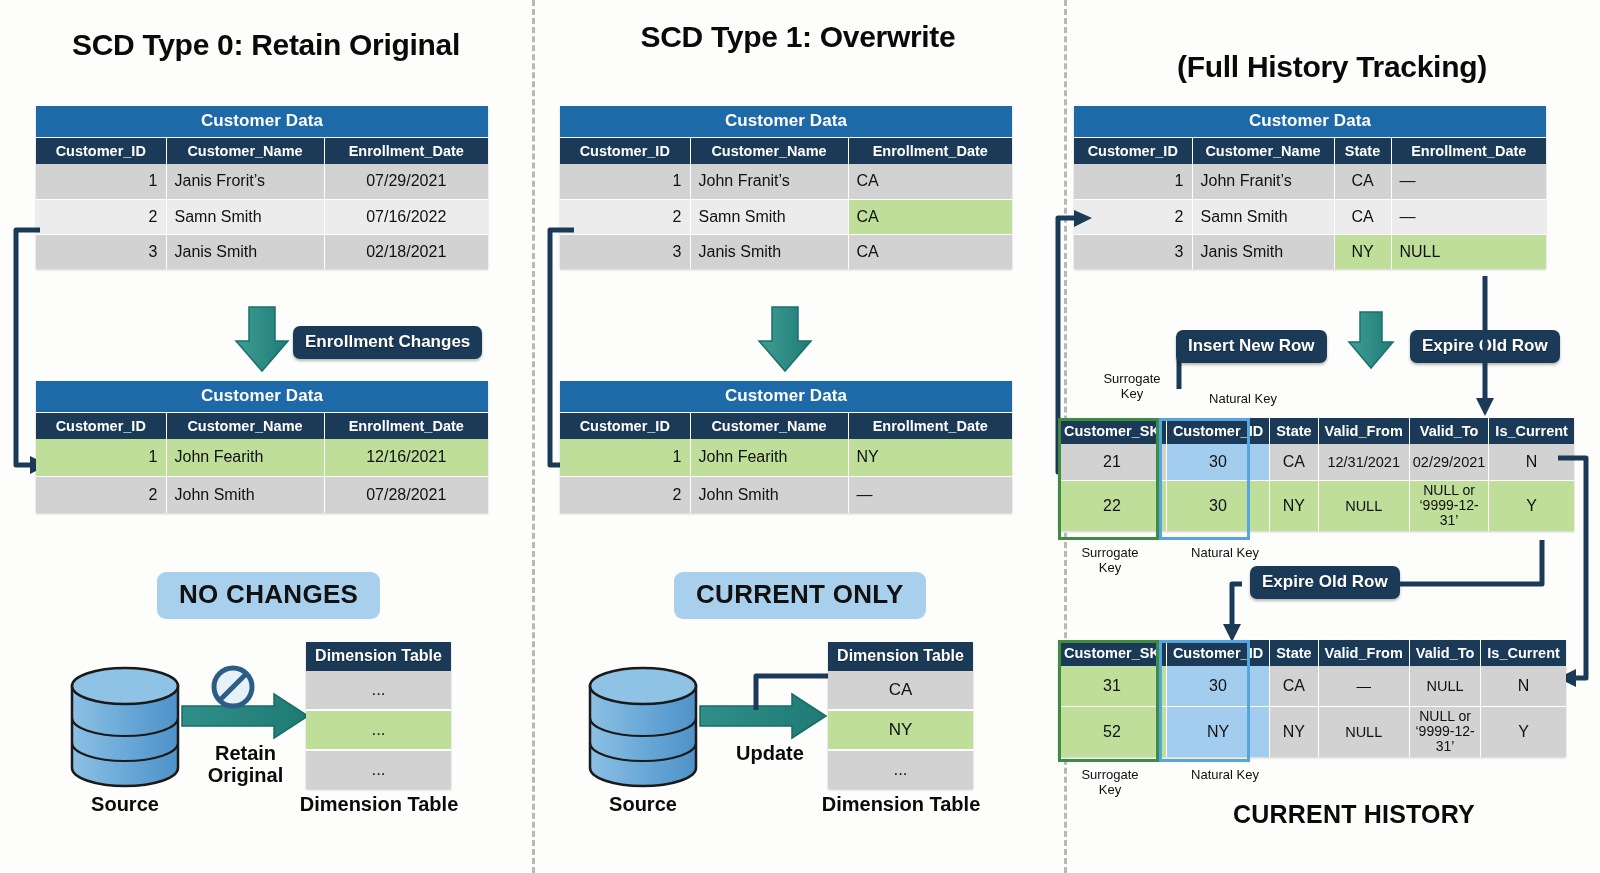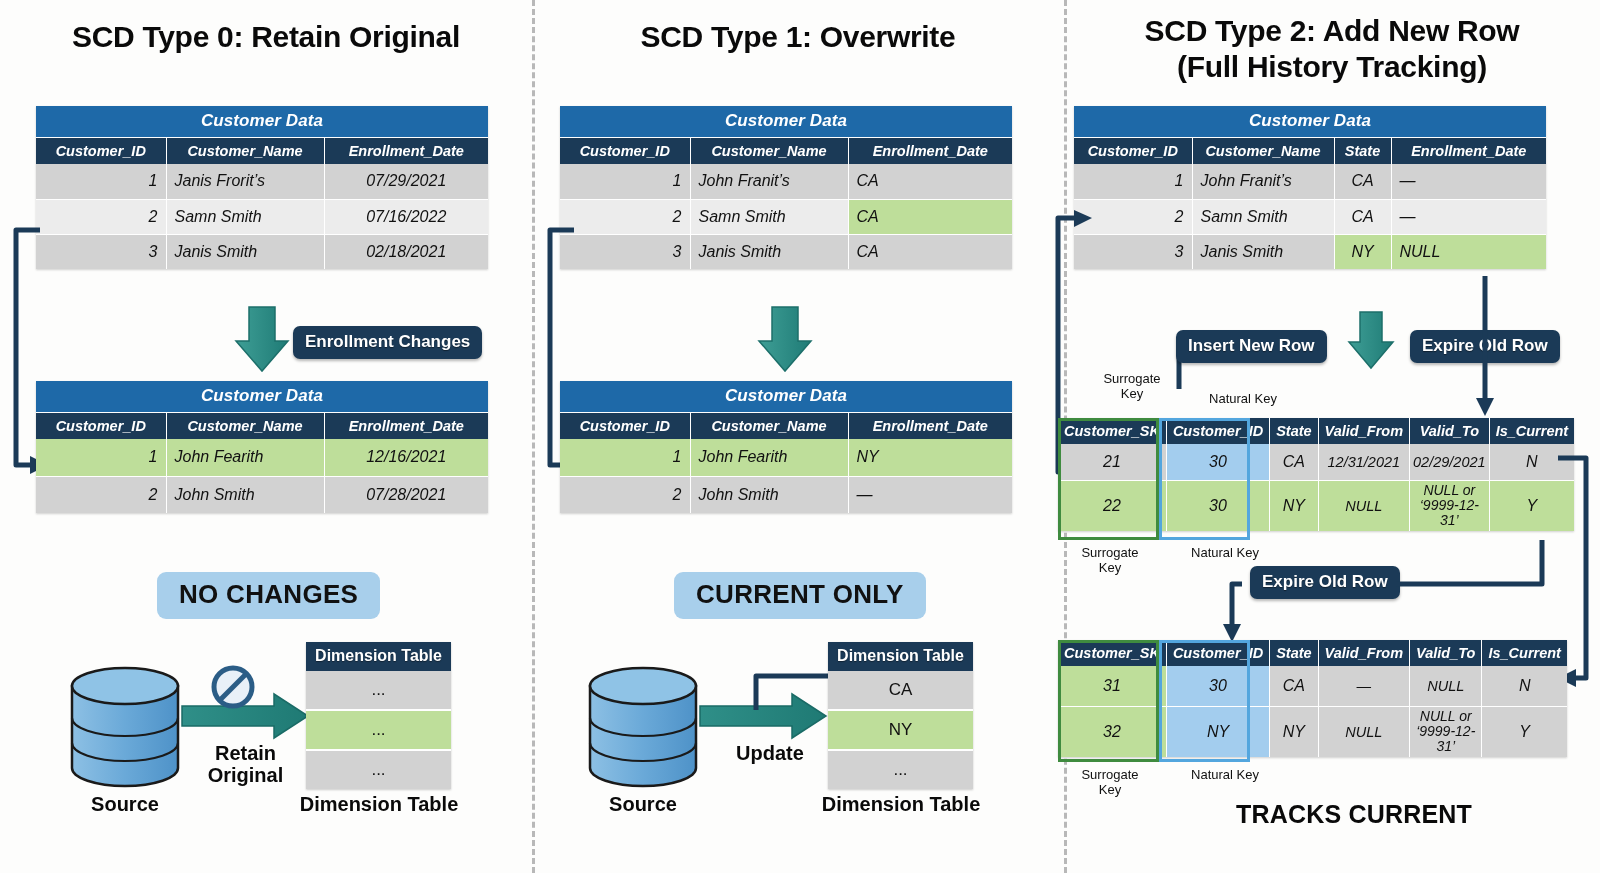--- a/index.html
+++ b/index.html
@@ -15,21 +15,21 @@
   .divider {
     position:absolute; top:0; height:873px; width:0;
     border-left:3px dashed #b8b8b8;
   }
   .title {
     position:absolute; text-align:center; font-weight:bold;
     font-size:30px; letter-spacing:-0.3px; color:#0a0a0a; line-height:1.12;
   }
   
   .tbl { position:absolute; border-collapse:collapse; background:#0369a1;
-         box-shadow:0 1px 2px rgba(0,0,0,.18);font-style:italic; }
+         box-shadow:0 1px 2px rgba(0,0,0,.18); }
   .tbl .cap {
     background:#1e69a8; color:#fff; font-weight:bold; font-size:17px;
     text-align:center; padding:5px 0 6px; letter-spacing:.1px;
     border-bottom:1px solid #fff;
   }
   .tbl th {
     background:#1b3a57; color:#fff; font-weight:bold; font-size:14.5px;
     padding:5px 6px; text-align:center; border-right:1px solid #fff;
     white-space:nowrap;
   }
@@ -84,21 +84,21 @@
   .dimtbl .dr:last-child { border-bottom:none; }
 </style>
 </head>
 <body>
 
 <div class="divider" style="left:532px;"></div>
 <div class="divider" style="left:1064px;"></div>
 
 <div class="col" style="left:0;width:532px;">
 
-  <div class="title" style="left:0;top:20px;width:532px;">SCD Type 0: Retain Original</div>
+  <div class="title" style="left:0;top:28px;width:532px;">SCD Type 0: Retain Original</div>
 
   <table class="tbl" style="left:36px;top:106px;width:452px;">
     <tbody>
         <tr>
           <td class="cap" colspan="3">Customer Data</td>
         </tr>
     <tr>
       <th style="width:130px;">Customer_ID</th>
       <th style="width:158px;">Customer_Name</th>
       <th>Enrollment_Date</th>
@@ -308,21 +308,20 @@
     <div class="dh">Dimension Table</div>
     <div class="dr">CA</div>
     <div class="dr green">NY</div>
     <div class="dr">...</div>
   </div>
   <div class="bold-lbl" style="left:278px;top:793px;width:182px;">Dimension Table</div>
 </div>
 
 <div class="col" style="left:1064px;width:536px;">
 
-  <div class="title" style="left:0;top:14px;width:536px;">SCD Type 2: Add New Row</div>
   <div class="title" style="left:0;top:50px;width:536px;">(Full History Tracking)</div>
 
   <table class="tbl" style="left:10px;top:106px;width:472px;">
     <tbody>
         <tr>
           <td class="cap" colspan="4">Customer Data</td>
         </tr>
     <tr>
       <th style="width:118px;">Customer_ID</th>
       <th style="width:142px;">Customer_Name</th>
@@ -441,31 +440,31 @@
     </tr>
     <tr style="height:40px;">
       <td class="c green">31</td>
       <td class="c blue">30</td>
       <td class="c">CA</td>
       <td class="c" style="font-size:14.5px;padding:4px 3px;">—</td>
       <td class="c" style="font-size:14.5px;padding:4px 3px;">NULL</td>
       <td class="c">N</td>
     </tr>
     <tr style="height:44px;">
-      <td class="c green">32</td>
+      <td class="c green">52</td>
       <td class="c blue">NY</td>
       <td class="c">NY</td>
       <td class="c" style="font-size:14.5px;padding:4px 3px;">NULL</td>
       <td class="c" style="font-size:14px;padding:2px 2px;white-space:pre-line;line-height:1.1;">NULL or
 ‘9999-12-31’</td>
       <td class="c">Y</td>
     </tr>
   </tbody>
     </table>
   <div style="position:absolute;left:-6px;top:640px;width:101px;height:122px;border:3px solid #3f8b3f;pointer-events:none;"></div>
   <div style="position:absolute;left:95px;top:640px;width:91px;height:122px;border:3px solid #53a6de;pointer-events:none;"></div>
 
   <div class="plain" style="left:-4px;top:768px;width:100px;white-space:pre;">Surrogate
 Key</div>
   <div class="plain" style="left:106px;top:768px;width:110px;">Natural Key</div>
 
-  <div class="big-lbl" style="left:140px;top:800px;width:300px;">TRACKS CURRENT</div>
+  <div class="big-lbl" style="left:140px;top:800px;width:300px;">CURRENT HISTORY</div>
 </div>
 
 </body></html>

